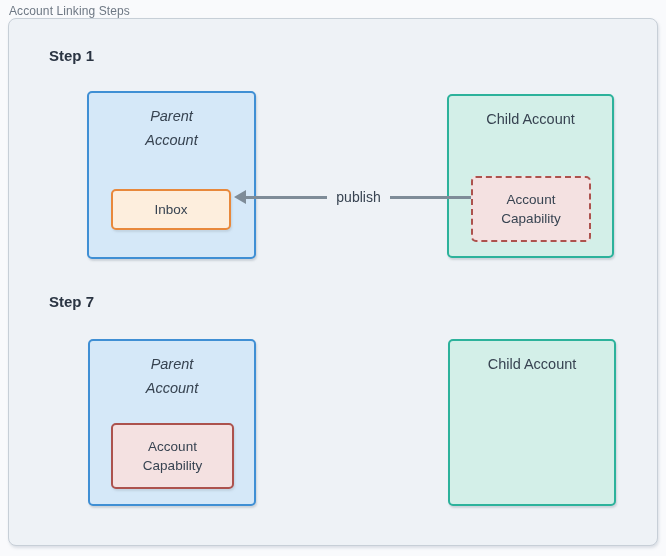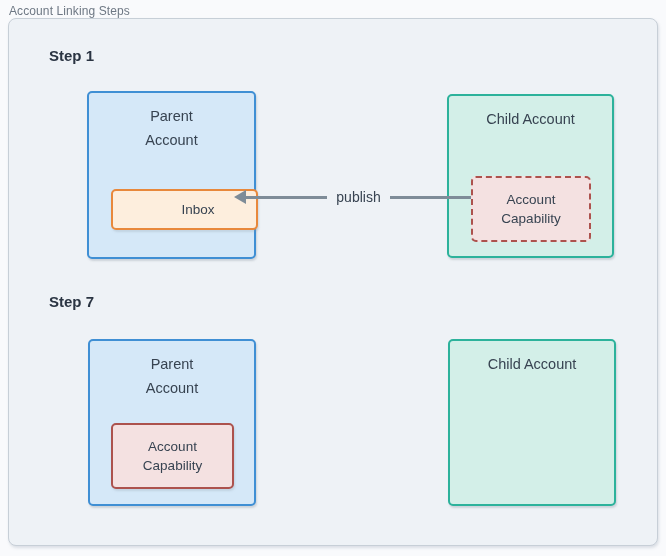--- a/index.html
+++ b/index.html
@@ -42,20 +42,21 @@
 
   .account-box {
     position: absolute;
     border-radius: 5px;
     box-shadow: 1px 2px 2px rgba(140, 152, 164, 0.35);
     text-align: center;
   }
   .parent-box {
     background: var(--parent-fill, #d5e8f8);
     border: 2px solid var(--parent-border, #3f8fd4);
+    font-style: italic;
   }
   .child-box {
     background: var(--child-fill, #d3efe8);
     border: 2px solid var(--child-border, #2cb29b);
   }
   .parent1 { left: 78px;  top: 72px;  width: 165px; height: 164px; }
   .child1  { left: 438px; top: 75px;  width: 163px; height: 160px; }
   .parent2 { left: 79px;  top: 320px; width: 164px; height: 163px; }
   .child2  { left: 439px; top: 320px; width: 164px; height: 163px; }
 
@@ -78,21 +79,20 @@
     line-height: 19px;
     color: var(--text-color, #374351);
     box-shadow: 1px 2px 2px rgba(140, 152, 164, 0.25);
   }
   .inner-box span { display: inline-block; max-width: 86px; text-align: center; }
 
   .inbox-box {
     left: 102px; top: 170px; width: 116px; height: 37px;
     background: var(--inbox-fill, #fdeedd);
     border: 2px solid var(--inbox-border, #e8883b);
-    padding-left: 27px;
   }
   .cap1-box {
     left: 462px; top: 157px; width: 116px; height: 62px;
     background: var(--capability-fill, #f4e1e1);
     border: 2px dashed var(--capability-border, #ac524d);
     box-shadow: none;
   }
   .cap2-box {
     left: 102px; top: 404px; width: 119px; height: 62px;
     background: var(--capability-fill, #f4e1e1);

